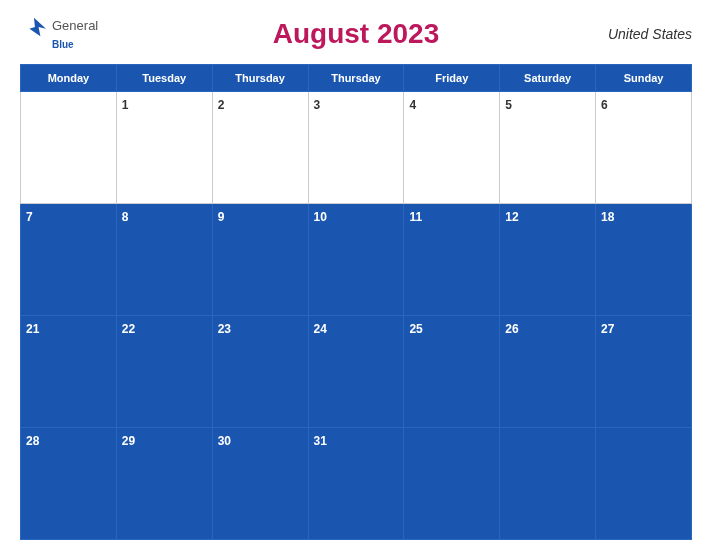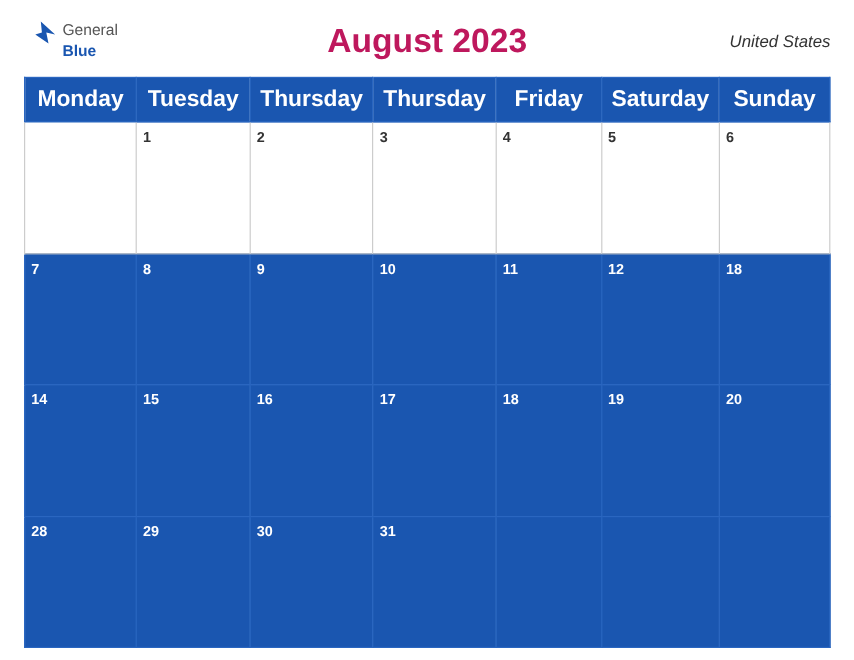--- a/index.html
+++ b/index.html
@@ -29,21 +29,21 @@
       gap: 4px;
     }
 
     .logo-text-general {
       font-size: 13px;
       color: #555;
       font-weight: normal;
     }
 
     .logo-text-blue {
-      font-size: 13px;
+      font-size: 10px;
       color: #1a56b0;
       font-weight: bold;
     }
 
     .logo-bird {
       width: 28px;
       height: 22px;
     }
 
     .title-area {
@@ -69,21 +69,21 @@
     .calendar {
       width: 100%;
       border-collapse: collapse;
       flex: 1;
       margin-top: 6px;
     }
 
     .calendar thead tr th {
       background-color: #1a56b0;
       color: #fff;
-      font-size: 19px;
+      font-size: 11px;
       font-weight: bold;
       padding: 7px 8px;
       text-align: center;
       border: 1px solid #2a66c0;
     }
 
     .calendar tbody tr td {
       border: 1px solid #ccc;
       vertical-align: top;
       padding: 3px 5px;
@@ -164,27 +164,27 @@
       <tr class="row-header">
         <td><span class="day-number in-month">7</span></td>
         <td><span class="day-number in-month">8</span></td>
         <td><span class="day-number in-month">9</span></td>
         <td><span class="day-number in-month">10</span></td>
         <td><span class="day-number in-month">11</span></td>
         <td><span class="day-number in-month">12</span></td>
         <td><span class="day-number in-month">18</span></td>
       </tr>
       <tr class="row-header">
-        <td><span class="day-number in-month">14</span></td>
-        <td><span class="day-number in-month">15</span></td>
-        <td><span class="day-number in-month">16</span></td>
-        <td><span class="day-number in-month">17</span></td>
-        <td><span class="day-number in-month">18</span></td>
-        <td><span class="day-number in-month">19</span></td>
-        <td><span class="day-number in-month">20</span></td>
+        <td><span class="day-number in-month">21</span></td>
+        <td><span class="day-number in-month">22</span></td>
+        <td><span class="day-number in-month">23</span></td>
+        <td><span class="day-number in-month">24</span></td>
+        <td><span class="day-number in-month">25</span></td>
+        <td><span class="day-number in-month">26</span></td>
+        <td><span class="day-number in-month">27</span></td>
       </tr>
       <tr class="row-header">
         <td><span class="day-number in-month">28</span></td>
         <td><span class="day-number in-month">29</span></td>
         <td><span class="day-number in-month">30</span></td>
         <td><span class="day-number in-month">31</span></td>
         <td class="empty-cell"></td>
         <td class="empty-cell"></td>
         <td class="empty-cell"></td>
       </tr>

